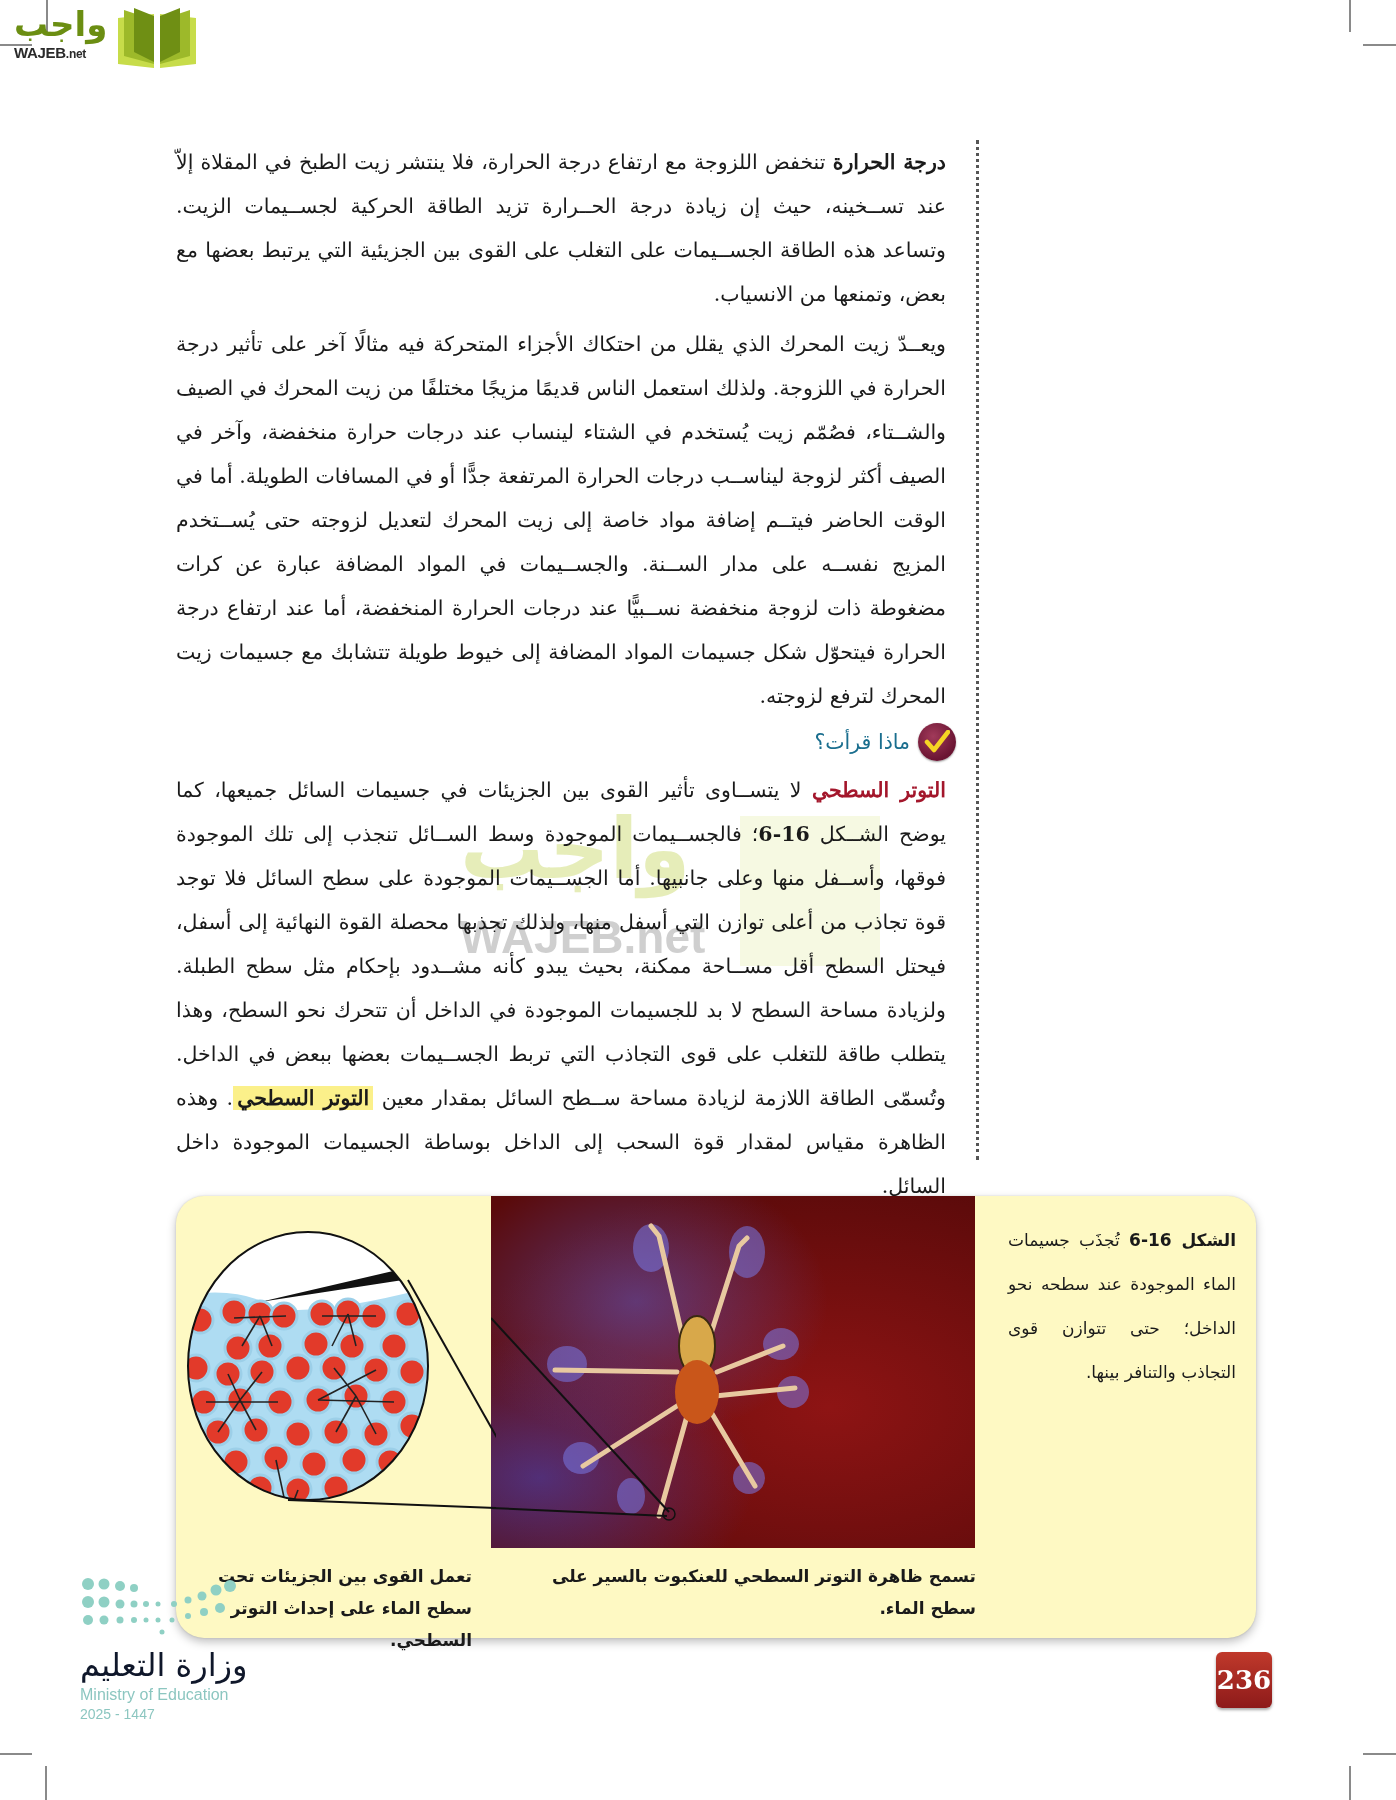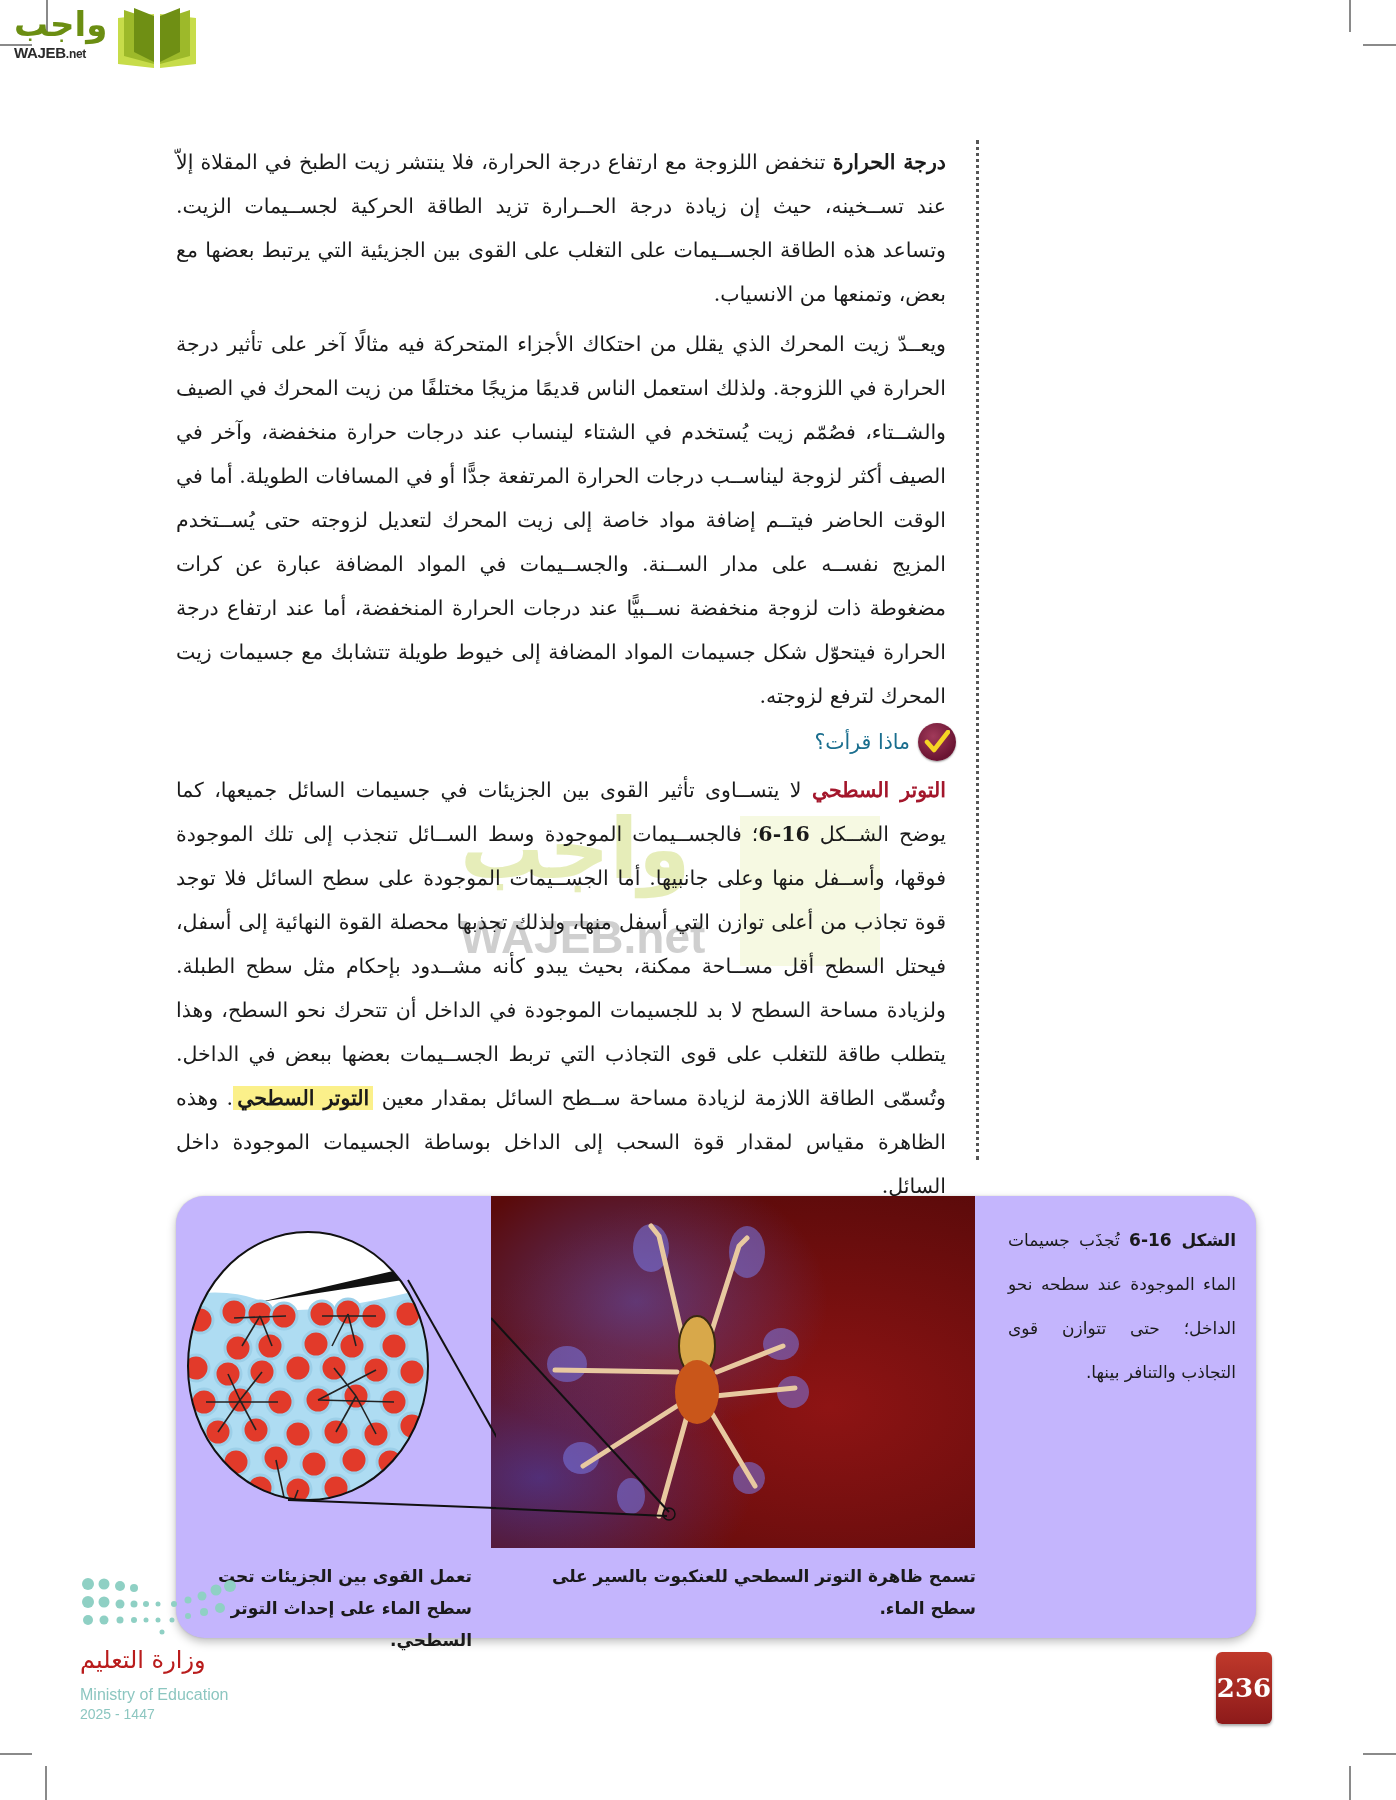--- a/index.html
+++ b/index.html
@@ -35,21 +35,21 @@
 
   
   .watermark { position: absolute; left: 440px; top: 800px; width: 340px; height: 180px; opacity: 0.35; pointer-events: none; }
   .wm-ar { position: absolute; left: 20px; top: 0; font-size: 84px; font-weight: bold; color: #b8cc3a; direction: rtl; }
   .wm-en { position: absolute; left: 20px; top: 110px; font-size: 46px; font-weight: bold; color: #777; font-family: "Liberation Sans", sans-serif; }
   .wm-book { position: absolute; left: 300px; top: 16px; width: 140px; height: 150px; background: #d9e37a; opacity: 0.6; }
 
   
   .fig-card {
     position: absolute; left: 176px; top: 1196px; width: 1080px; height: 442px;
-    background: #c4b5fd; border-radius: 28px;
+    background: #fef9c3; border-radius: 28px;
     box-shadow: 0 4px 10px rgba(0,0,0,0.25), 0 0 2px rgba(0,0,0,0.15);
   }
   .fig-caption {
     position: absolute; right: 20px; top: 22px; width: 228px;
     direction: rtl; text-align: justify; text-align-last: right;
     font-size: 17px; line-height: 44px; font-family: "DejaVu Sans", sans-serif;
   }
   .fig-caption .fig-num { font-weight: bold; }
   .photo {
     position: absolute; left: 315px; top: 0; width: 484px; height: 352px;
@@ -63,27 +63,27 @@
   .cap-left, .cap-right {
     position: absolute; direction: rtl; text-align: right; font-weight: bold; font-size: 17px; line-height: 32px;
     font-family: "DejaVu Sans", sans-serif;
   }
   .cap-right { left: 330px; top: 364px; width: 470px; }
   .cap-left { left: 6px; top: 364px; width: 290px; }
 
   
   .moe { position: absolute; left: 80px; top: 1574px; width: 200px; height: 150px; }
   .moe-dots { position: absolute; left: 0; top: 0; }
-  .moe-ar { position: absolute; left: 0; top: 72px; font-size: 24px; color: #b91c1c; direction: rtl; width: 170px; text-align: left; }
+  .moe-ar { position: absolute; left: 0; top: 72px; font-size: 32px; color: #0f172a; direction: rtl; width: 170px; text-align: left; }
   .moe-en { position: absolute; left: 0; top: 112px; font-size: 16px; color: #8cc6c0; font-family: "Liberation Sans", sans-serif; }
   .moe-year { position: absolute; left: 0; top: 132px; font-size: 14px; color: #8cc6c0; font-family: "Liberation Sans", sans-serif; }
 
   
   .page-num {
-    position: absolute; left: 1216px; top: 1652px; width: 56px; height: 72px; border-radius: 6px;
+    position: absolute; left: 1216px; top: 1652px; width: 56px; height: 56px; border-radius: 6px;
     background: linear-gradient(#c0392b, #8d1a1a); color: #fff; font-family: "DejaVu Serif", serif;
     font-weight: bold; font-size: 26px; display: flex; align-items: center; justify-content: center;
     box-shadow: 0 2px 3px rgba(0,0,0,0.35);
   }
 </style>
 </head>
 <body>
 
 <div class="crop" style="left:46px;top:0;width:2px;height:32px;"></div>
 <div class="crop" style="left:0;top:44px;width:32px;height:2px;"></div>

